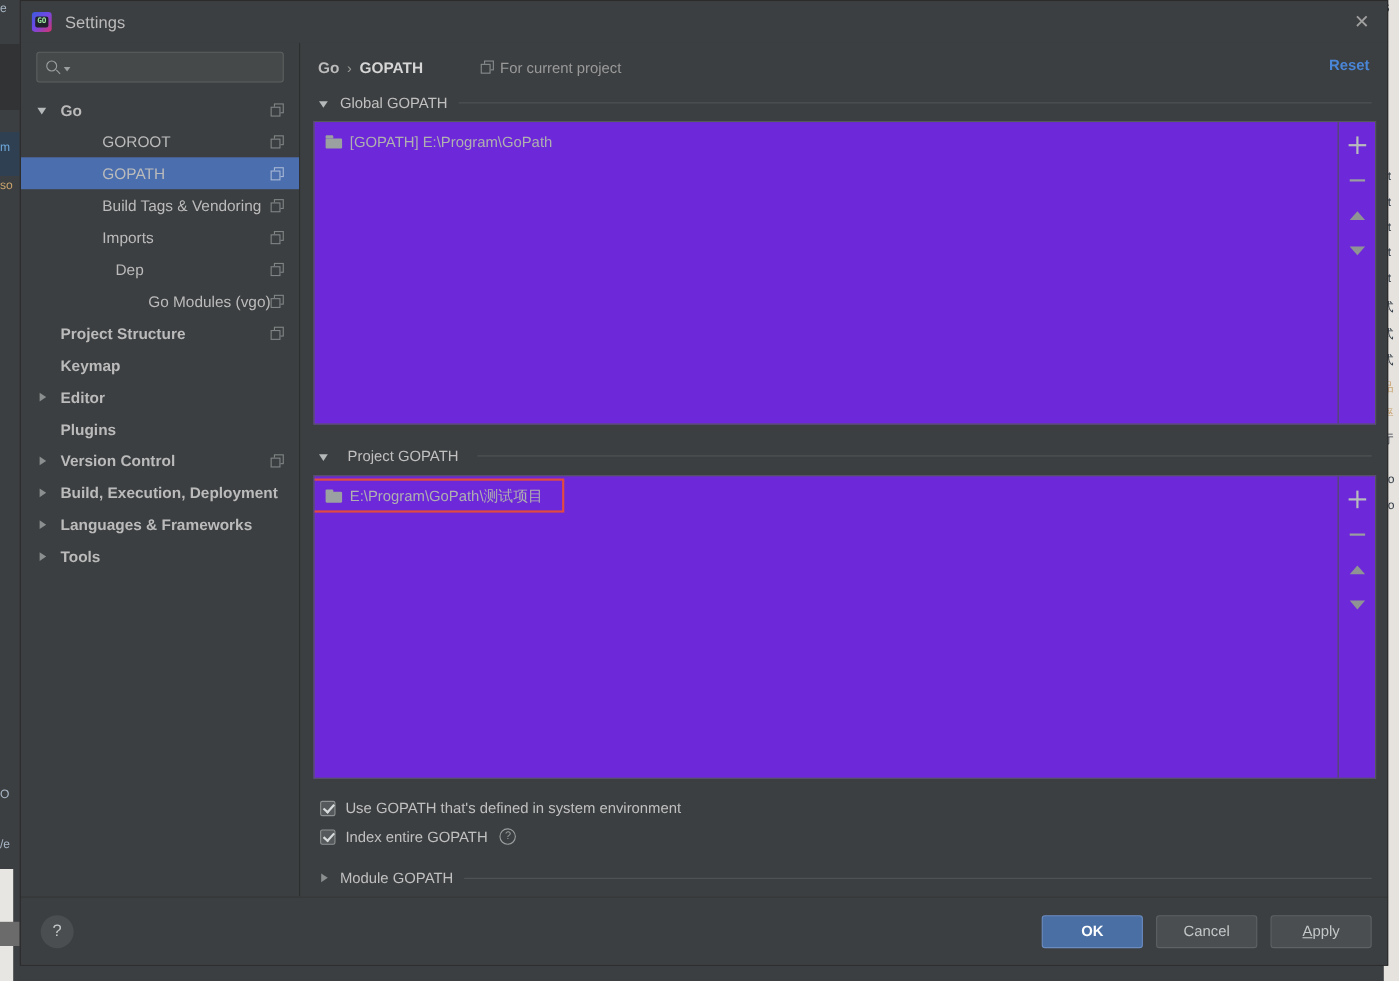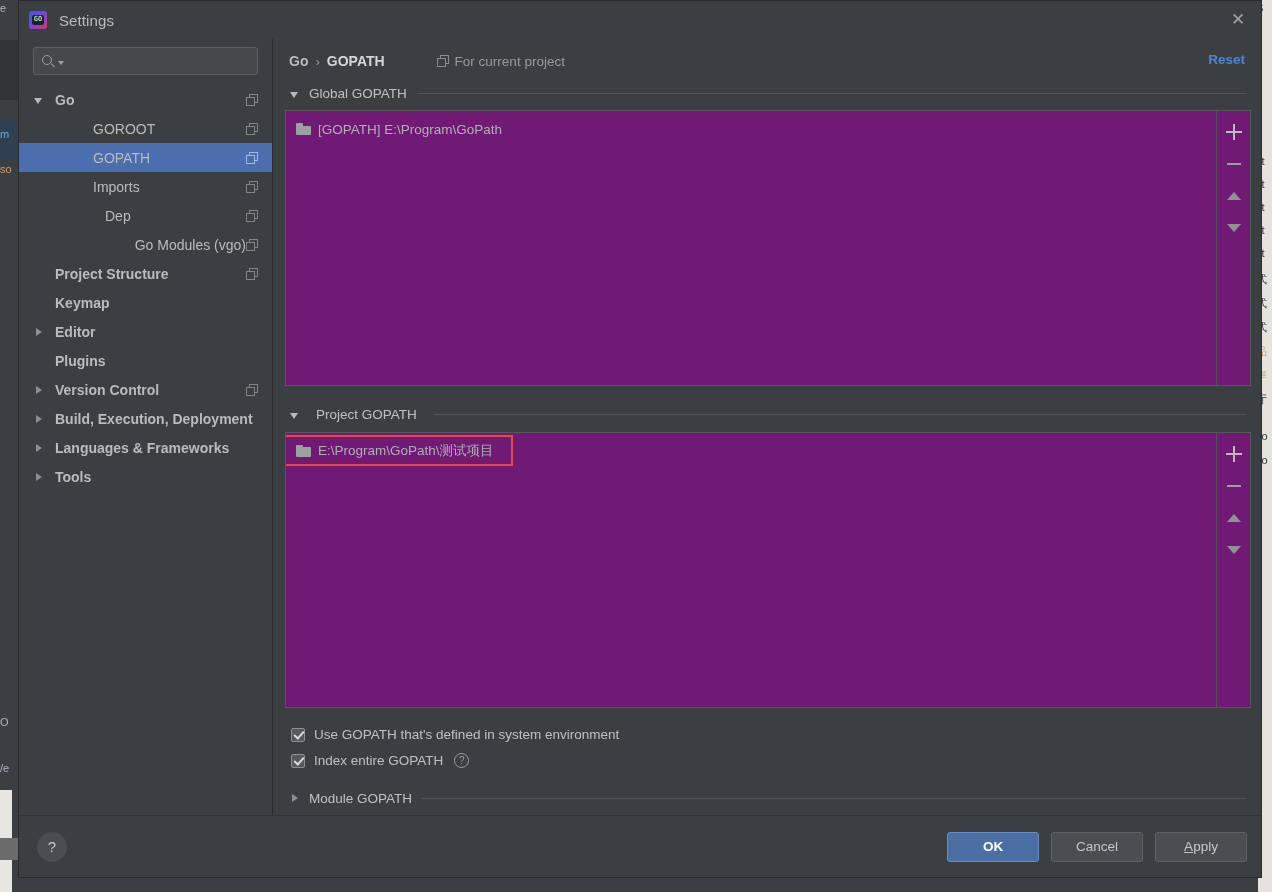--- a/index.html
+++ b/index.html
@@ -174,21 +174,21 @@
   .section-head {
     display: flex; align-items: center; height: 22px; margin: 0 0 6px 8px;
   }
   .section-head .tw { margin-right: 6px; }
   .section-title { font-size: 13.5px; color: #c0c0c0; white-space: nowrap; }
   .section-rule {
     flex: 1 1 auto; height: 1px; background: #515557; margin-left: 10px; margin-right: 4px;
   }
 
   .list-panel {
-    display: flex; background: #701a75;
+    display: flex; background: #6d28d9;
     border: 1px solid #555859;
     margin-left: 4px;
   }
   .list-area { flex: 1 1 auto; position: relative; overflow: hidden; }
   .list-row {
     height: 22px; display: flex; align-items: center; padding-left: 10px;
     font-size: 13.5px; color: #b0b0b0; white-space: nowrap; cursor: default;
   }
   .list-row.marked { position: relative; }
   .list-row.marked .redbox {
@@ -361,20 +361,29 @@
             <span class="tw"></span>
             <span class="tree-label" style="margin-left: 8px;">GOPATH</span>
             <span class="copy-icon">
               <span class="back"></span>
               <span class="front"></span>
             </span>
           </div>
           <div class="tree-row">
             <span style="width: 52px; flex: 0 0 auto;"></span>
             <span class="tw"></span>
+            <span class="tree-label" style="margin-left: 8px;">Build Tags &amp; Vendoring</span>
+            <span class="copy-icon">
+              <span class="back"></span>
+              <span class="front"></span>
+            </span>
+          </div>
+          <div class="tree-row">
+            <span style="width: 52px; flex: 0 0 auto;"></span>
+            <span class="tw"></span>
             <span class="tree-label" style="margin-left: 8px;">Imports</span>
             <span class="copy-icon">
               <span class="back"></span>
               <span class="front"></span>
             </span>
           </div>
           <div class="tree-row">
             <span style="width: 52px; flex: 0 0 auto;"></span>
             <span class="tw"></span>
             <span class="tree-label" style="margin-left: 20px;">Dep</span>

